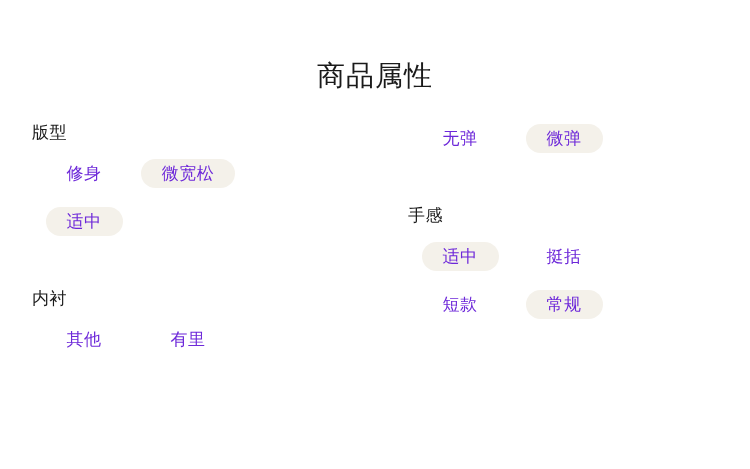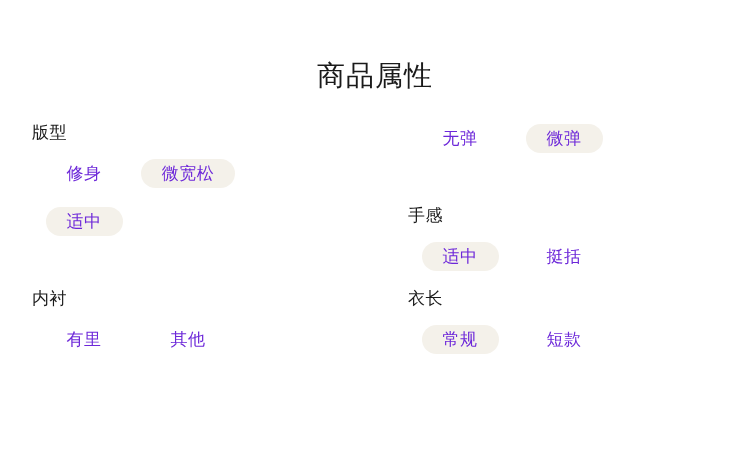--- a/index.html
+++ b/index.html
@@ -109,26 +109,25 @@
       <div class="attr-group">
         <div class="group-label">手感</div>
         <div class="option-row">
           <div class="option selected">适中</div>
           <div class="option">挺括</div>
         </div>
       </div>
       <div class="attr-group">
         <div class="group-label">内衬</div>
         <div class="option-row">
+          <div class="option">其他</div>
           <div class="option">有里</div>
-          <div class="option">其他</div>
         </div>
       </div>
       <div class="attr-group">
-        <div class="group-label">衣长</div>
         <div class="option-row">
+          <div class="option">短款</div>
           <div class="option selected">常规</div>
-          <div class="option">短款</div>
         </div>
       </div>
     </div>
 
 </div>
 
 </body></html>

